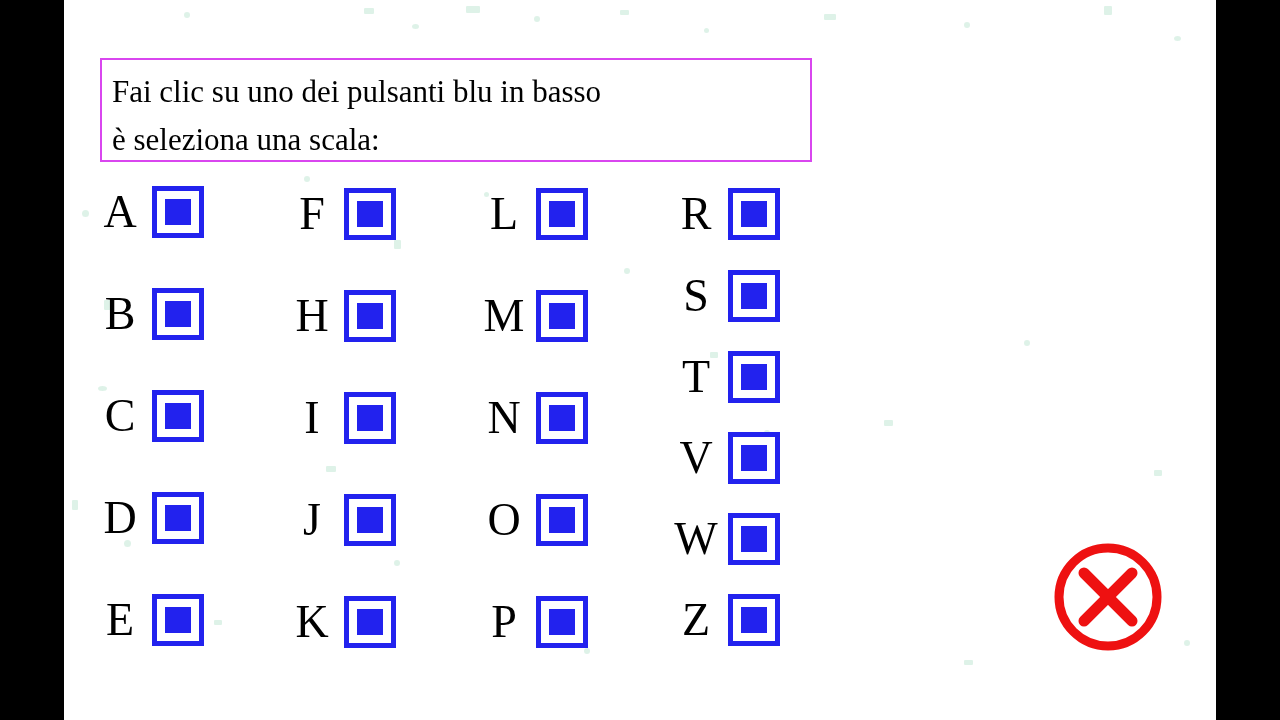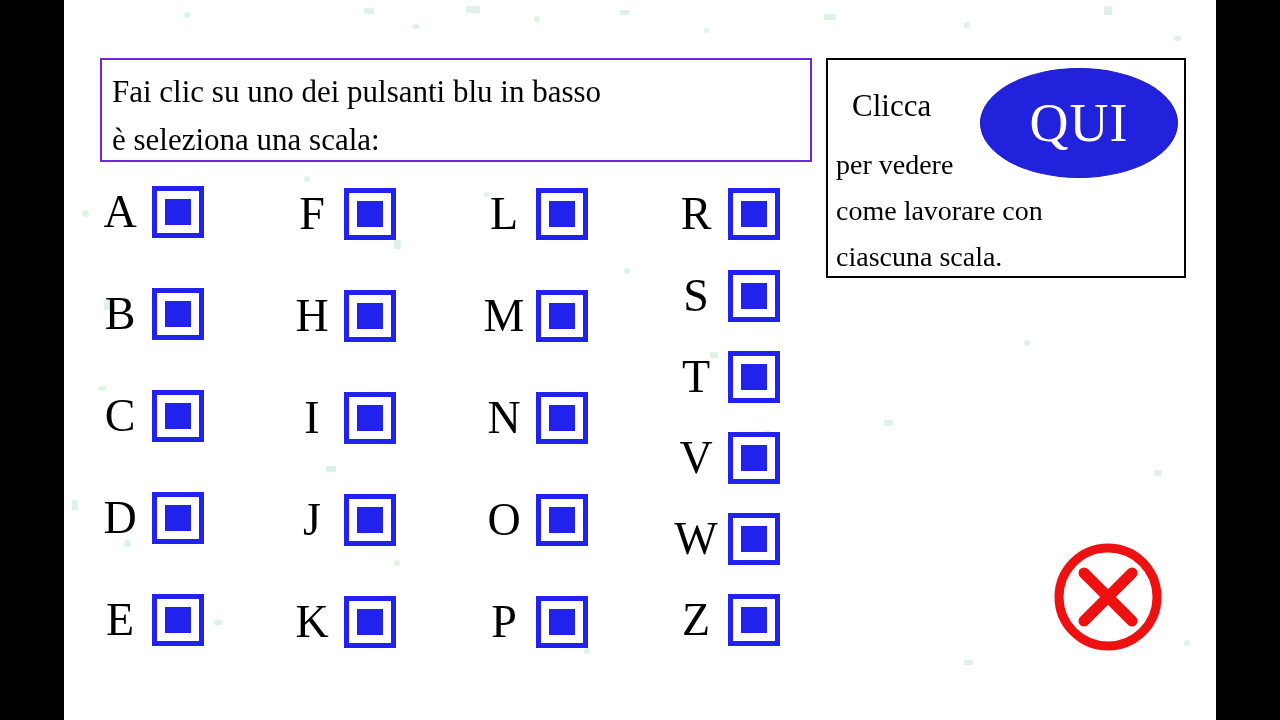--- a/index.html
+++ b/index.html
@@ -37,21 +37,21 @@
     opacity: 0.85;
   }
   .speck.sq { border-radius: 1px; }
 
   #instruction-box {
     position: absolute;
     left: 36px;
     top: 58px;
     width: 712px;
     height: 104px;
-    border: 2px solid #6d28d9;
+    border: 2px solid #d946ef;
     background: transparent;
     box-sizing: border-box;
   }
   #instruction-text {
     position: absolute;
     left: 10px;
     top: 8px;
     width: 694px;
     font-size: 31px;
     line-height: 48px;
@@ -189,29 +189,20 @@
     <div class="speck" style="left:1120px; top:640px; width:6px; height:6px;"></div>
     <div class="speck sq" style="left:900px; top:660px; width:9px; height:5px;"></div>
     <div class="speck" style="left:520px; top:648px; width:6px;  height:6px;"></div>
     <div class="speck sq" style="left:40px;  top:300px; width:7px; height:10px;"></div>
 
     <div id="instruction-box">
       <div id="instruction-text">Fai clic su uno dei pulsanti blu in basso
 è seleziona una scala:</div>
     </div>
 
-    <div id="hint-box">
-      <div id="hint-line1">Clicca</div>
-      <div id="qui-ellipse">
-        <div id="qui-label">QUI</div>
-      </div>
-      <div id="hint-rest">per vedere
-come lavorare con
-ciascuna scala.</div>
-    </div>
 
     <div class="col" style="left:30px; top:186px;">
       <div class="cell" style="left:0px; top:0px;">
         <span class="letter">A</span>
         <span class="btn">
             <span class="inner"></span>
           </span>
       </div>
       <div class="cell" style="left:0px; top:102px;">
         <span class="letter">B</span>

